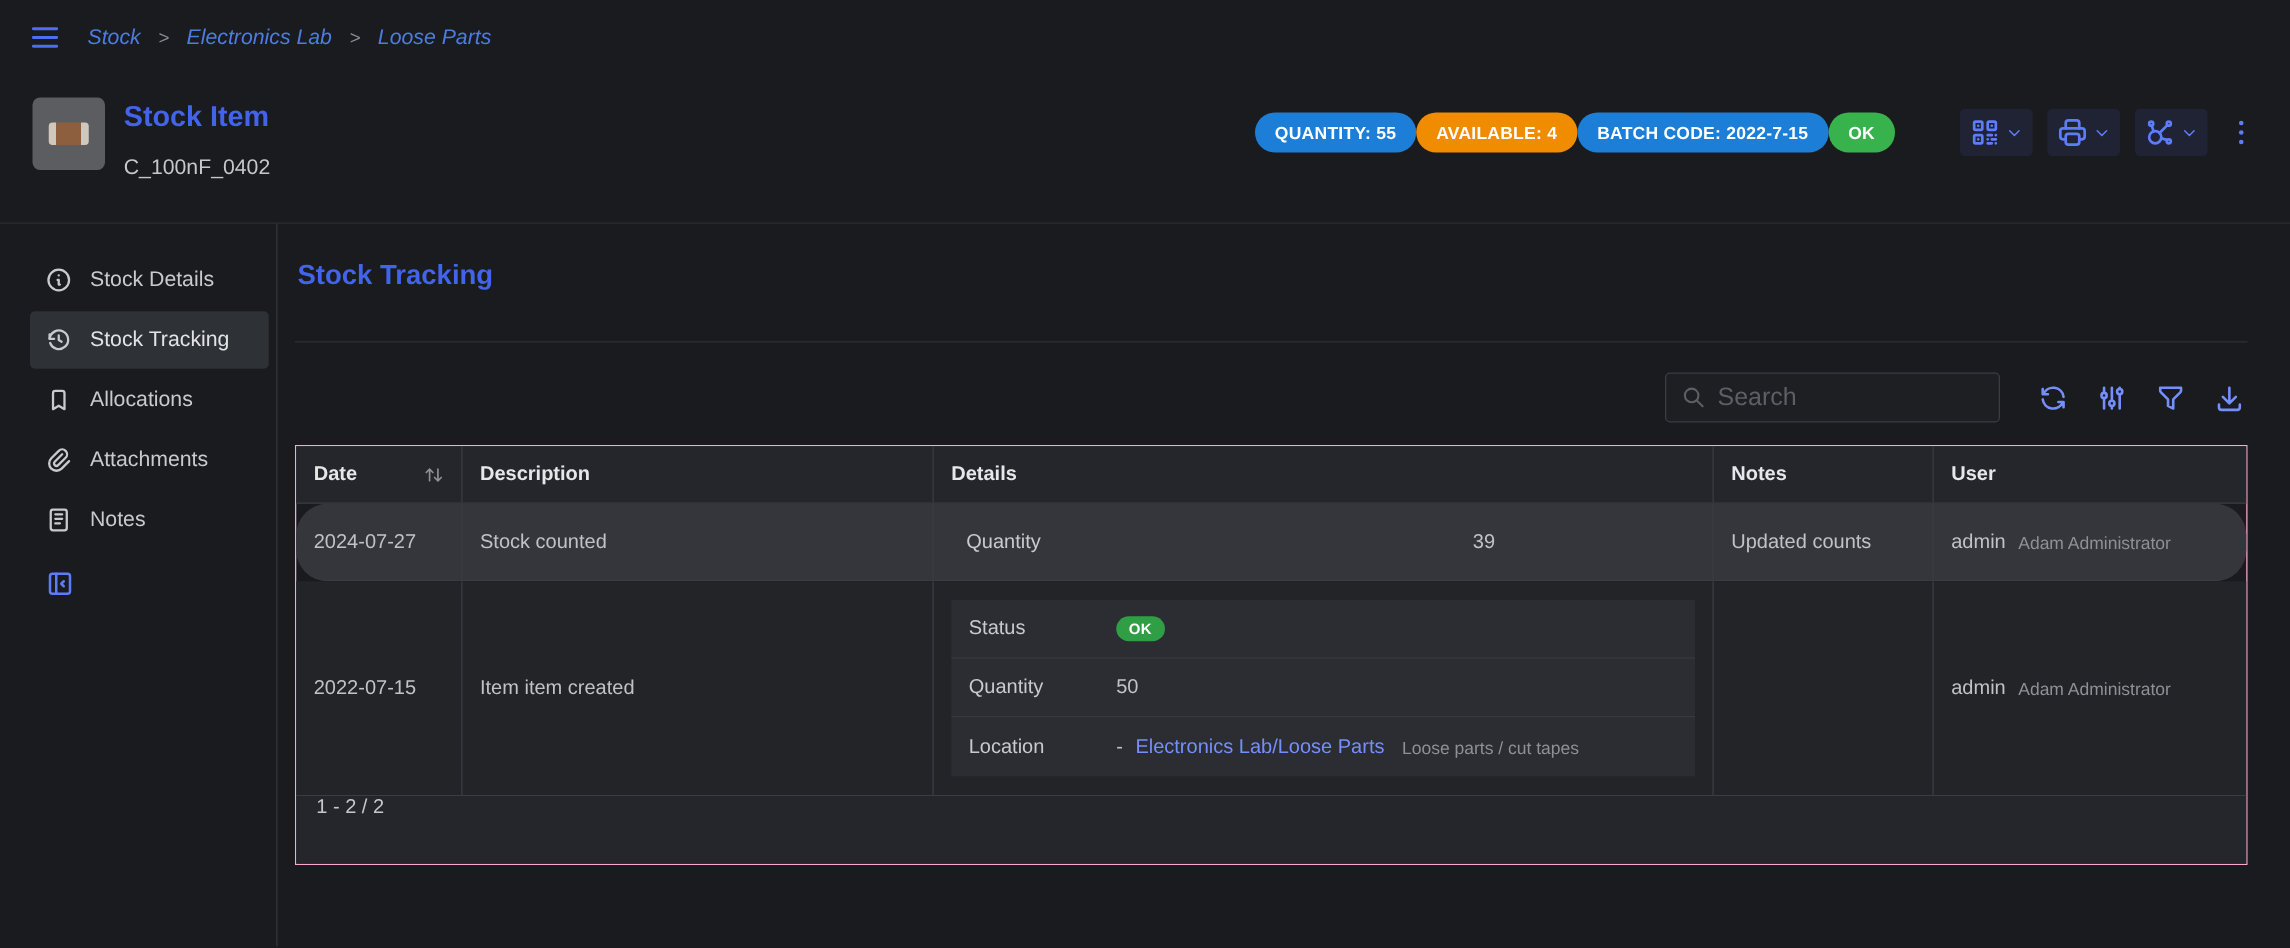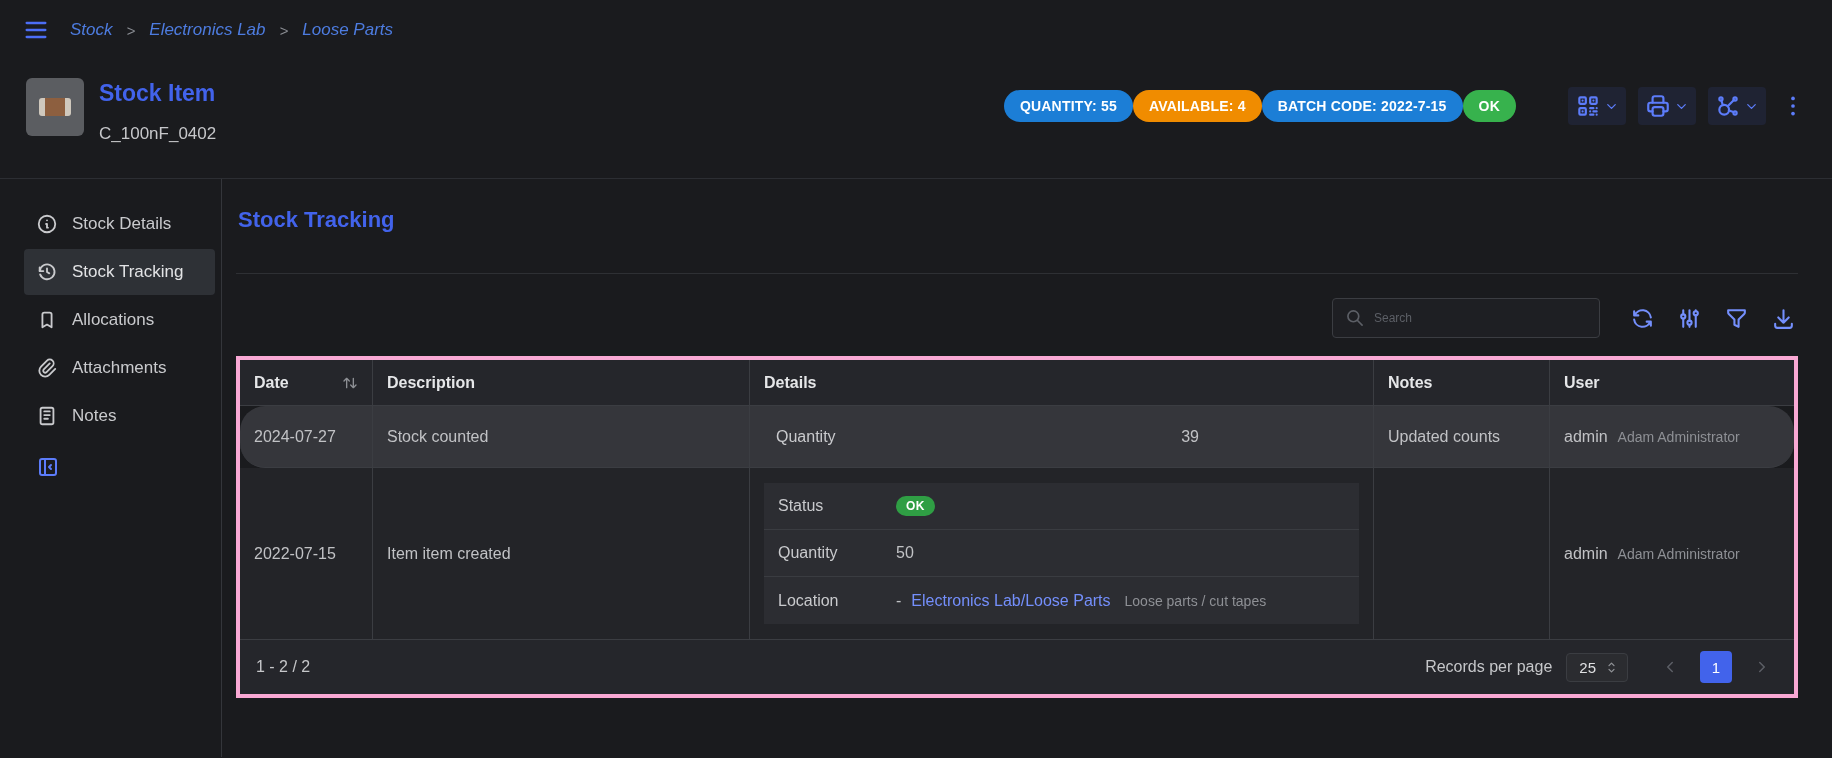--- a/index.html
+++ b/index.html
@@ -47,27 +47,27 @@
   .collapse-btn{margin:16px 0 0 36px;color:#5c7cfa;display:flex;}
   .collapse-btn svg{width:24px;height:24px;}
 
   .content{flex:1;padding:20px 34px 0 14px;min-width:0;}
   h2{font-size:22px;font-weight:700;color:#4263eb;margin:8px 0 0 2px;}
   .rule{border-top:1px solid #2e3034;margin-top:40px;}
 
   .toolbar{display:flex;justify-content:flex-end;align-items:center;gap:22px;margin:24px 2px 18px 0;}
   .search{width:268px;height:40px;border:1px solid #3b3d42;border-radius:4px;background:#1e1f23;display:flex;align-items:center;gap:9px;padding:0 12px;color:#5c5f66;margin-right:8px;}
   .search svg{width:20px;height:20px;}
-  .search input{flex:1;background:transparent;border:none;outline:none;color:#c1c2c5;font-size:12px;min-width:0;}
+  .search input{flex:1;background:transparent;border:none;outline:none;color:#c1c2c5;font-size:20px;min-width:0;}
   .search input::placeholder{color:#5c5f66;}
   .tbtn{color:#748ffc;display:flex;}
   .tbtn svg{width:25px;height:25px;}
 
   
-  .table{border:4px solid #f9a8d4;}
+  .table{border:1px solid #f9a8d4;}
   .row{display:grid;grid-template-columns:132px 377px 624px 176px 1fr;}
   .cell{display:flex;align-items:center;padding:0 14px;border-left:1px solid #3b3d42;min-width:0;}
   .cell:first-child{border-left:none;}
   .thead{background:#25262b;height:46px;font-weight:700;color:#e6e7e9;border-bottom:1px solid #3b3d42;}
   .date-h{justify-content:space-between;}
   .sort{color:#8e9095;display:flex;}
   .sort svg{width:16px;height:16px;}
   .r1{background:#35363b;height:62px;border-bottom:1px solid #3b3d42;border-radius:25px;}
   .r2{background:#232428;height:172px;border-bottom:1px solid #3b3d42;}
   .details1{padding-left:26px;}
@@ -76,21 +76,21 @@
   .subrow{display:flex;align-items:center;height:47px;background:#2c2d32;border-bottom:1px solid #3a3c41;padding:0 14px;}
   .subrow:last-child{border-bottom:none;}
   .dkey{width:118px;flex:0 0 118px;color:#c9cacd;}
   .okpill{background:#2f9e44;color:#fff;font-size:12px;font-weight:700;padding:3px 10px;border-radius:11px;letter-spacing:.3px;}
   .dash{margin-right:10px;color:#c1c2c5;}
   .loc-link{color:#748ffc;}
   .loc-desc{font-size:14px;color:#8e9095;margin-left:14px;}
   .uname{font-size:16px;}
   .ufull{font-size:14px;color:#8e9095;margin-left:10px;}
 
-  .tfoot{display:flex;align-items:center;justify-content:space-between;background:#25262b;height:54px;padding:0 16px;color:#c6c7ca;}
+  .tfoot{display:flex;align-items:flex-start;justify-content:space-between;background:#25262b;height:54px;padding:0 16px;color:#c6c7ca;}
   .foot-right{display:flex;align-items:center;gap:14px;}
   .pagesize{display:flex;align-items:center;gap:8px;background:#2b2c30;border:1px solid #3b3d42;border-radius:4px;padding:5px 8px 5px 12px;font-size:15px;color:#dfe0e2;cursor:pointer;}
   .pagesize svg{width:15px;height:15px;color:#909296;}
   .pgbtn{width:32px;height:32px;display:flex;align-items:center;justify-content:center;color:#5c5f66;border-radius:4px;}
   .pgbtn svg{width:18px;height:18px;}
   .pgbtn.prev{margin-left:12px;}
   .pgbtn.current{background:#4263eb;color:#fff;font-size:15px;}
 </style>
 </head>
 <body>
@@ -347,44 +347,18 @@
           </div>
           <div class="cell"></div>
           <div class="cell">
             <span class="uname">admin</span>
             <span class="ufull">Adam Administrator</span>
           </div>
         </div>
 
         <div class="tfoot">
           <span>1 - 2 / 2</span>
-          <div class="foot-right">
-            <span>Records per page</span>
-            <div class="pagesize">
-              <span>25</span>
-              <span>
-                  <svg viewBox="0 0 24 24" fill="none" stroke="currentColor" stroke-width="2" stroke-linecap="round" stroke-linejoin="round">
-                    <path d="M8 9l4-4l4 4M8 15l4 4l4-4"></path>
-                  </svg>
-                </span>
-            </div>
-            <button class="pgbtn prev">
-              <span>
-                  <svg viewBox="0 0 24 24" fill="none" stroke="currentColor" stroke-width="2" stroke-linecap="round" stroke-linejoin="round">
-                    <path d="M15 6l-6 6l6 6"></path>
-                  </svg>
-                </span>
-            </button>
-            <button class="pgbtn current">1</button>
-            <button class="pgbtn">
-              <span>
-                  <svg viewBox="0 0 24 24" fill="none" stroke="currentColor" stroke-width="2" stroke-linecap="round" stroke-linejoin="round">
-                    <path d="M9 6l6 6l-6 6"></path>
-                  </svg>
-                </span>
-            </button>
-          </div>
         </div>
 
       </div>
     </main>
   </div>
 </div>
 
 </body></html>

